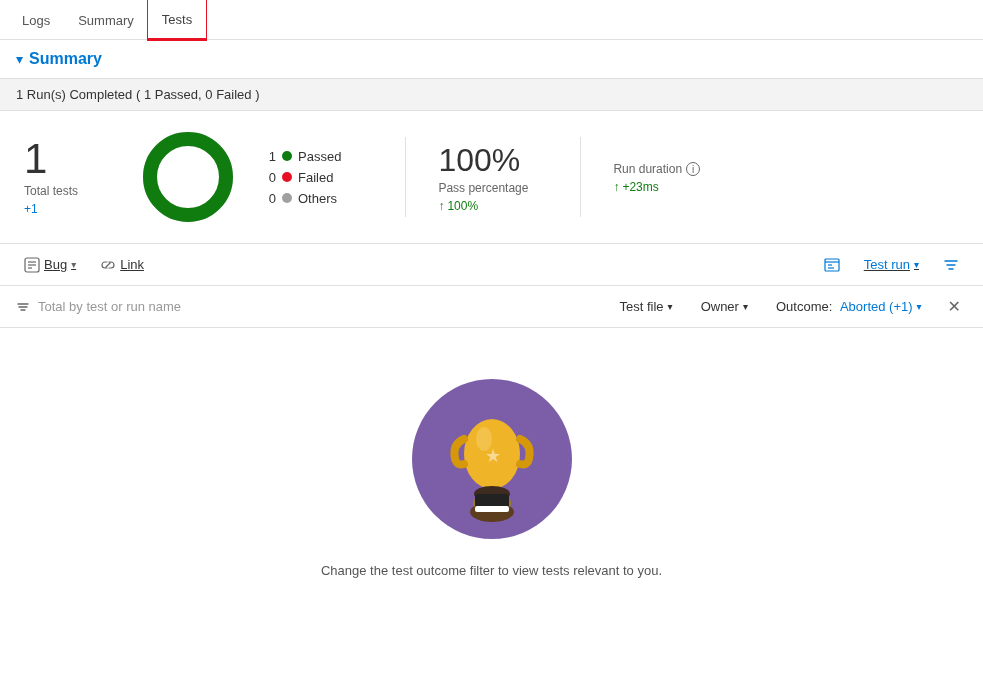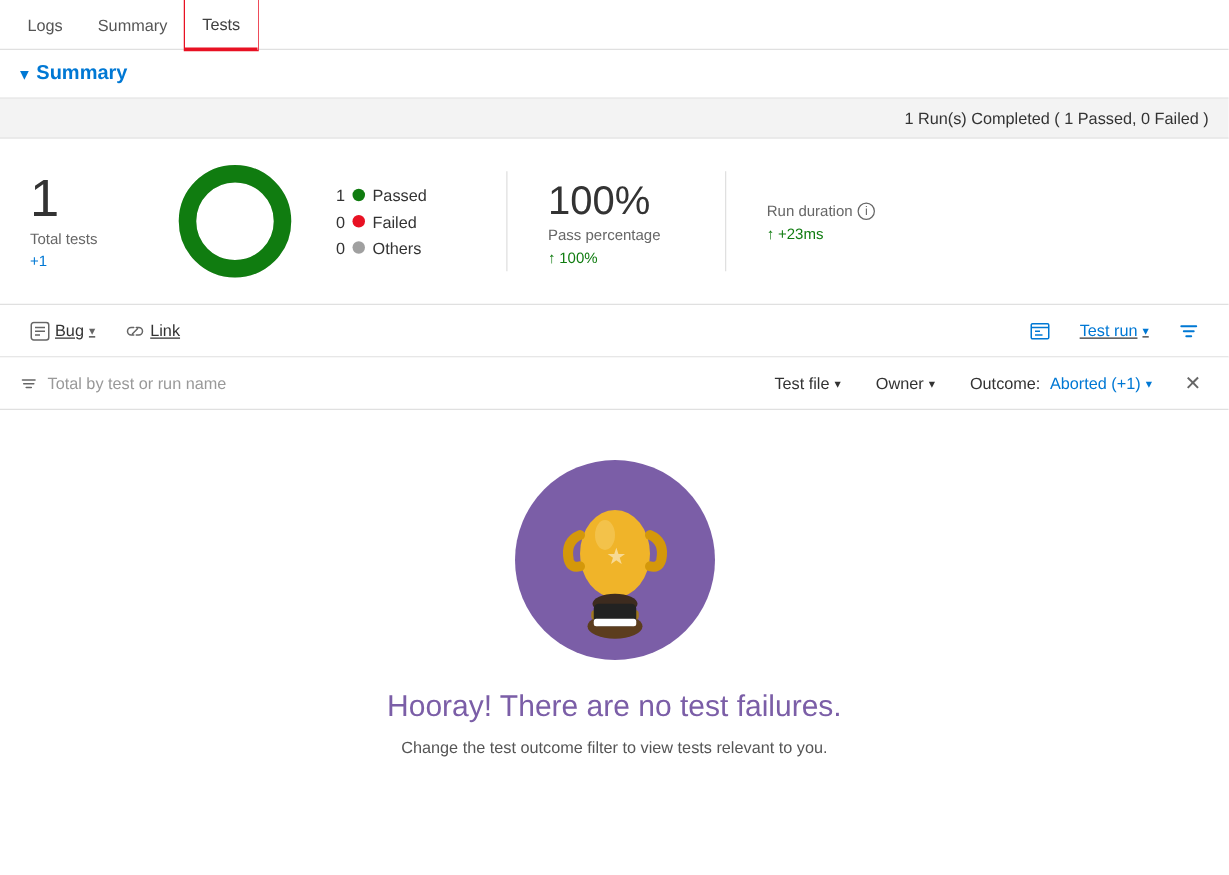--- a/index.html
+++ b/index.html
@@ -52,21 +52,20 @@
       font-weight: 600;
     }
 
     
     .status-bar {
       background: #f3f3f3;
       padding: 8px 16px;
       font-size: 13px;
       color: #333;
       border-bottom: 1px solid #e0e0e0;
-      text-align: right;
     }
 
     
     .stats-section {
       display: flex;
       align-items: center;
       padding: 16px 24px;
       border-bottom: 1px solid #e0e0e0;
       background: #fff;
       gap: 0;
@@ -460,15 +459,14 @@
       <text x="48" y="68" font-size="18" fill="#fff" opacity="0.5">★</text>
 
       <ellipse cx="55" cy="100" rx="18" ry="8" fill="#3d2b1f"></ellipse>
 
       <rect x="38" y="100" width="34" height="18" rx="4" fill="#222"></rect>
 
       <rect x="38" y="112" width="34" height="6" rx="2" fill="#fff"></rect>
     </svg>
   </div>
 
-  <div class="hooray-text">Hooray! There are no test failures.</div>
   <div class="sub-text">Change the test outcome filter to view tests relevant to you.</div>
 </div>
 
 </body></html>

